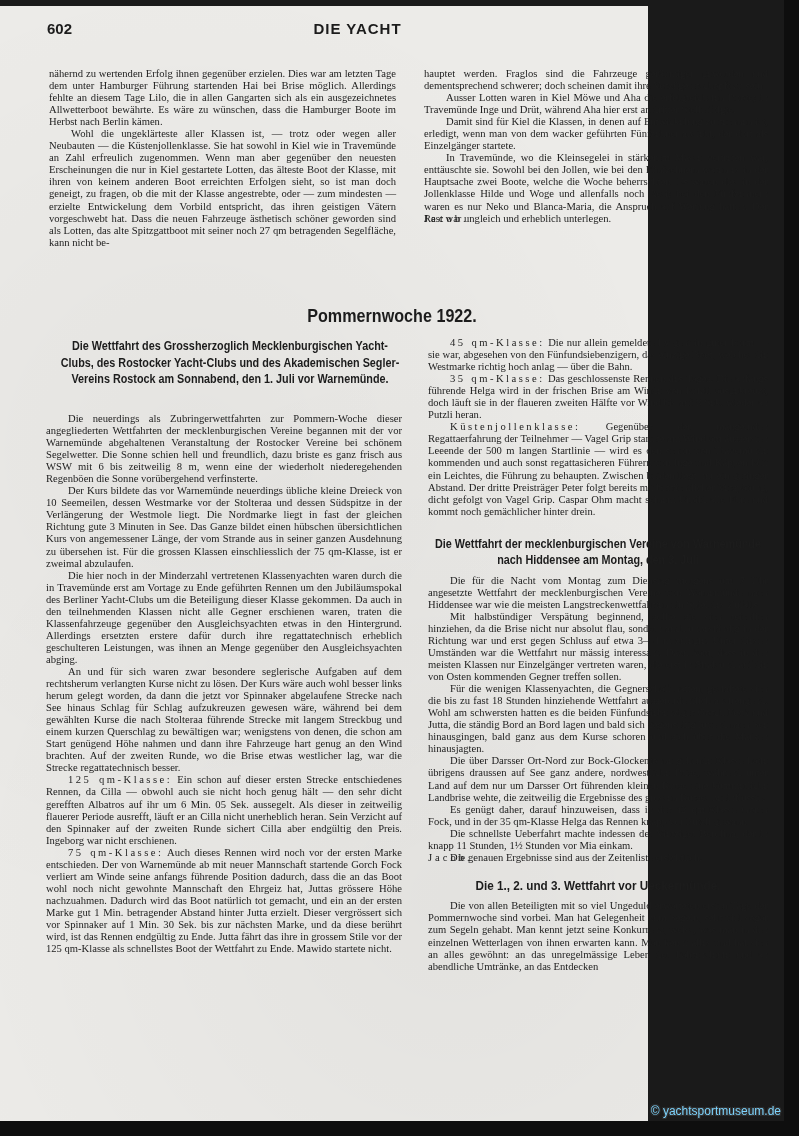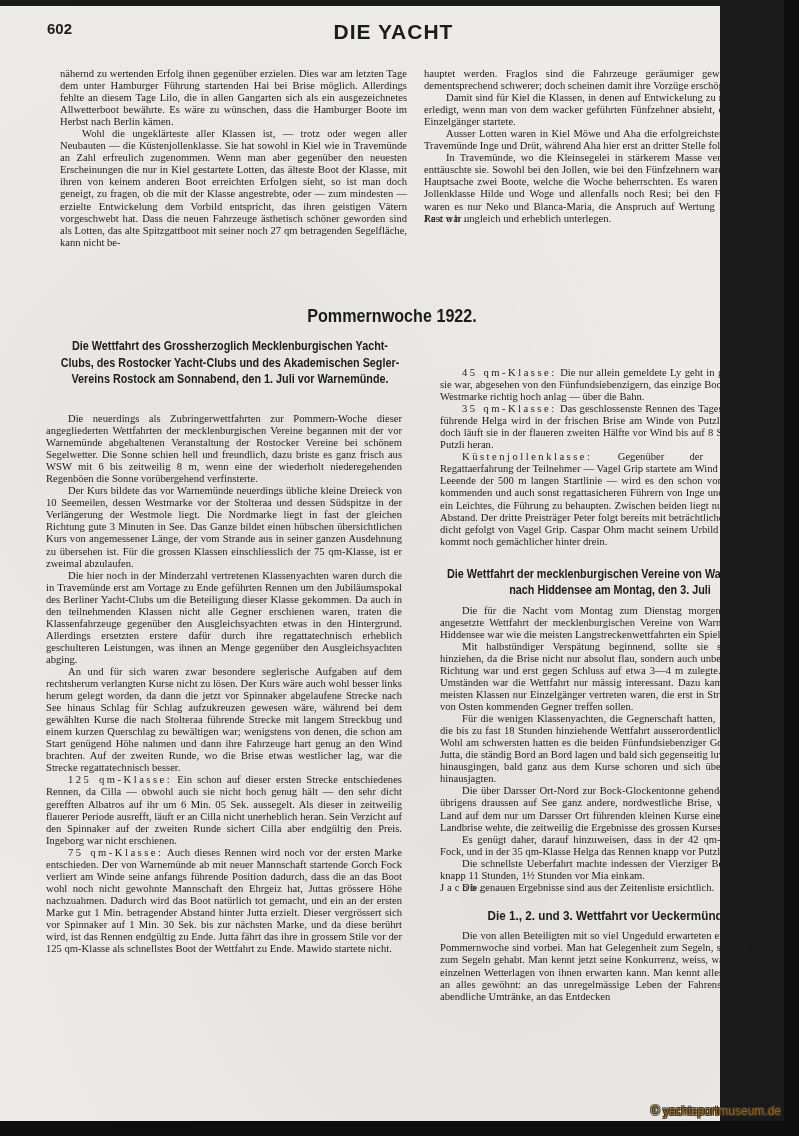--- a/index.html
+++ b/index.html
@@ -4,90 +4,90 @@
 <style>
   html, body { margin: 0; padding: 0; }
   body {
     width: 799px; height: 1136px; overflow: hidden;
     background: #1a1a1a;
     font-family: "Liberation Serif", serif;
     color: #1c1c1c;
     position: relative;
   }
   .page {
-    position: absolute; left: 0; top: 6px; width: 720px; height: 1115px;
+    position: absolute; left: 0; top: 6px; width: 648px; height: 1115px;
     background: #ecebe8;
     background-image: radial-gradient(circle at 30% 40%, rgba(0,0,0,0.03), transparent 60%),
                       radial-gradient(circle at 70% 80%, rgba(0,0,0,0.04), transparent 55%);
   }
   .spine {
     position: absolute; right: 0; top: 0; width: 15px; height: 1136px; background: #0e0e0e;
   }
   .bottom-bar {
     position: absolute; left: 0; bottom: 0; width: 799px; height: 15px; background: #0e0e0e;
   }
   .running-head {
     position: absolute; top: 14px; left: 47px; right: 20px; height: 22px;
   }
   .page-number {
     position: absolute; left: 0; top: 0;
     font-family: "Liberation Sans", sans-serif; font-weight: bold; font-size: 15px;
   }
   .journal-title {
     position: absolute; left: 0; right: 0; top: 0; text-align: center;
-    font-family: "Liberation Sans", sans-serif; font-weight: bold; font-size: 21px; letter-spacing: 1px;
+    font-family: "Liberation Sans", sans-serif; font-weight: bold; font-size: 15px; letter-spacing: 1px;
     padding-left: 40px;
   }
   .col {
     position: absolute; font-size: 10.6px; line-height: 12.05px; text-align: justify;
   }
   .col p { margin: 0; text-indent: 22px; }
   .col p.noindent { text-indent: 0; }
-  .col-top-left { left: 60px; top: 62px; width: 347px; }
+  .col-top-left { left: 49px; top: 62px; width: 347px; }
   .col-top-right { left: 424px; top: 62px; width: 344px; }
   .col-bottom-left { left: 46px; top: 407px; width: 356px; }
-  .col-bottom-right { left: 440px; top: 331px; width: 340px; margin-top: 30px; }
+  .col-bottom-right { left: 428px; top: 331px; width: 340px; }
   .spaced { letter-spacing: 2.5px; }
   .signature { letter-spacing: 3px; padding-right: 12px; margin-top: -12px; }
   .main-title {
     position: absolute; top: 299px; left: 0; width: 784px; text-align: center;
     font-family: "Liberation Sans", sans-serif; font-size: 19px; font-weight: bold; transform: scaleX(0.85);
   }
   .section-heading {
     font-family: "Liberation Sans", sans-serif; font-weight: bold; text-align: center;
     font-size: 12px; line-height: 16.5px; transform: scaleX(0.9);
   }
   .heading-left { position: absolute; left: 40px; top: 332px; width: 380px; }
   .heading-right-1 { margin: 18px -14px 6px -14px; }
   .heading-right-2 { margin: 14px 0 6px 0; font-size: 13px; }
   .watermark {
     position: absolute; right: 18px; bottom: 18px;
-    font-family: "Liberation Sans", sans-serif; font-size: 12px; color: #a16207;
+    font-family: "Liberation Sans", sans-serif; font-size: 12px; color: #7dd3fc;
     text-shadow: -1px -1px 0 #333, 1px -1px 0 #333, -1px 1px 0 #333, 1px 1px 0 #333;
   }
 </style>
 </head>
 <body>
 
 <div class="page">
 
   <div class="running-head">
     <span class="page-number">602</span>
     <div class="journal-title">DIE YACHT</div>
   </div>
 
   <div class="col col-top-left">
     <p class="noindent">nähernd zu wertenden Erfolg ihnen gegenüber erzielen. Dies war am letzten Tage dem unter Hamburger Führung startenden Hai bei Brise möglich. Allerdings fehlte an diesem Tage Lilo, die in allen Gangarten sich als ein ausgezeichnetes Allwetterboot bewährte. Es wäre zu wünschen, dass die Hamburger Boote im Herbst nach Berlin kämen.</p>
     <p>Wohl die ungeklärteste aller Klassen ist, — trotz oder wegen aller Neubauten — die Küstenjollenklasse. Sie hat sowohl in Kiel wie in Travemünde an Zahl erfreulich zugenommen. Wenn man aber gegenüber den neuesten Erscheinungen die nur in Kiel gestartete Lotten, das älteste Boot der Klasse, mit ihren von keinem anderen Boot erreichten Erfolgen sieht, so ist man doch geneigt, zu fragen, ob die mit der Klasse angestrebte, oder — zum mindesten — erzielte Entwickelung dem Vorbild entspricht, das ihren geistigen Vätern vorgeschwebt hat. Dass die neuen Fahrzeuge ästhetisch schöner geworden sind als Lotten, das alte Spitzgattboot mit seiner noch 27 qm betragenden Segelfläche, kann nicht be-</p>
   </div>
 
   <div class="col col-top-right">
     <p class="noindent">hauptet werden. Fraglos sind die Fahrzeuge geräumiger geworden und dementsprechend schwerer; doch scheinen damit ihre Vorzüge erschöpft zu sein.</p>
+    <p>Ausser Lotten waren in Kiel Möwe und Aha die erfolgreichsten Boote; in Travemünde Inge und Drüt, während Aha hier erst an dritter Stelle folgte.</p>
     <p>Damit sind für Kiel die Klassen, in denen auf Entwickelung zu rechnen ist, erledigt, wenn man von dem wacker geführten Fünfzehner absieht, der dort als Einzelgänger startete.</p>
-    <p>Ausser Lotten waren in Kiel Möwe und Aha die erfolgreichsten Boote; in Travemünde Inge und Drüt, während Aha hier erst an dritter Stelle folgte.</p>
     <p>In Travemünde, wo die Kleinsegelei in stärkerem Masse vertreten war, enttäuschte sie. Sowohl bei den Jollen, wie bei den Fünfzehnern waren es in der Hauptsache zwei Boote, welche die Woche beherrschten. Es waren dies in der Jollenklasse Hilde und Woge und allenfalls noch Resi; bei den Fünfzehnern waren es nur Neko und Blanca-Maria, die Anspruch auf Wertung hatten. Der Rest war ungleich und erheblich unterlegen.</p>
     <div class="signature">Jacob.</div>
   </div>
 
   <div class="main-title">Pommernwoche 1922.</div>
 
   <div class="section-heading heading-left">Die Wettfahrt des Grossherzoglich Mecklenburgischen Yacht-Clubs, des Rostocker Yacht-Clubs und des Akademischen Segler-Vereins Rostock am Sonnabend, den 1. Juli vor Warnemünde.</div>
 
   <div class="col col-bottom-left">
     <p>Die neuerdings als Zubringerwettfahrten zur Pommern-Woche dieser angegliederten Wettfahrten der mecklenburgischen Vereine begannen mit der vor Warnemünde abgehaltenen Veranstaltung der Rostocker Vereine bei schönem Segelwetter. Die Sonne schien hell und freundlich, dazu briste es ganz frisch aus WSW mit 6 bis zeitweilig 8 m, wenn eine der wiederholt niederegehenden Regenböen die Sonne vorübergehend verfinsterte.</p>

